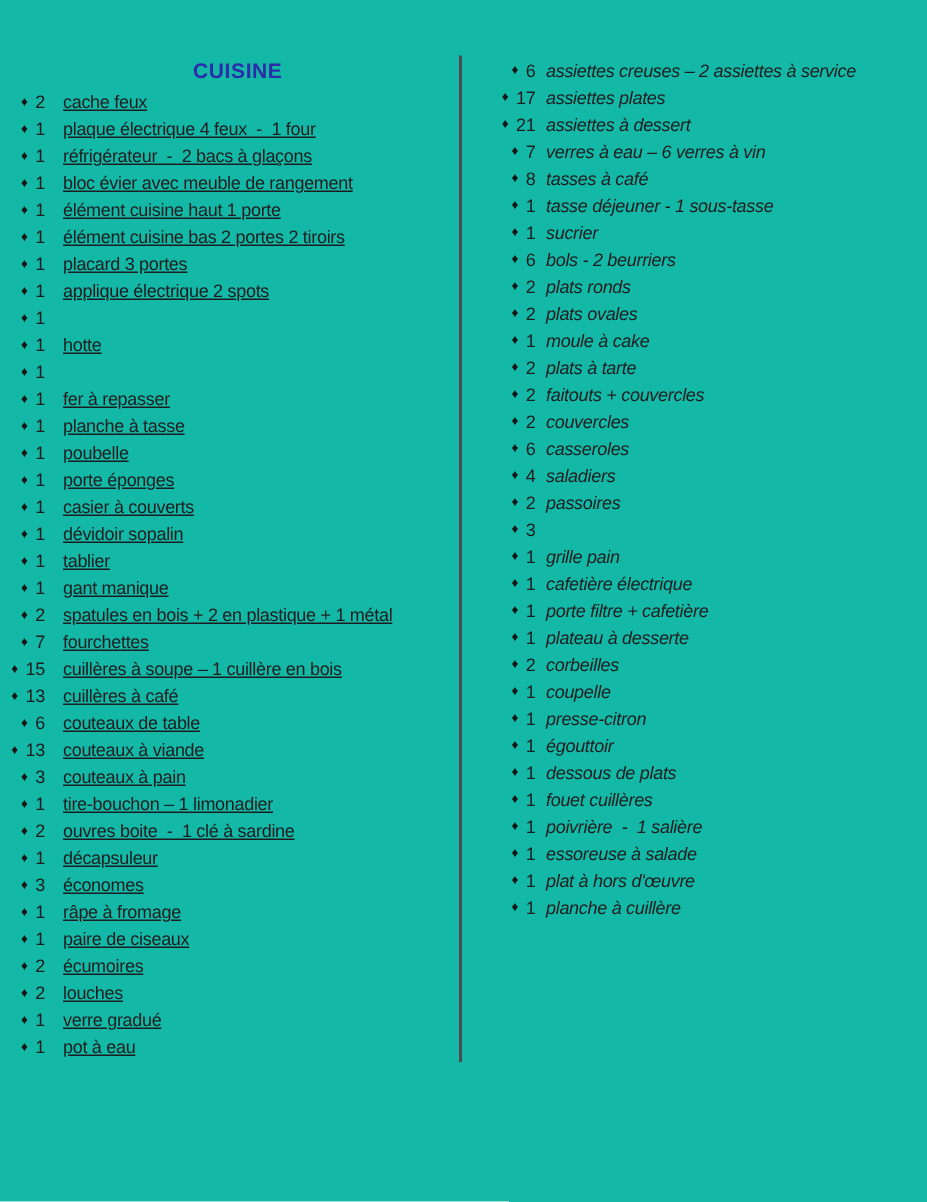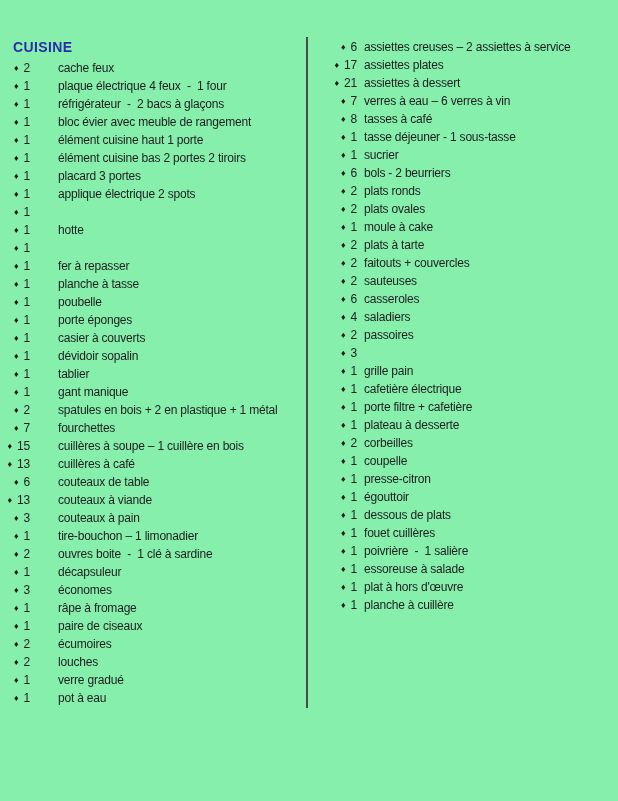--- a/index.html
+++ b/index.html
@@ -4,24 +4,25 @@
 <style>
   html, body {
     margin: 0;
     padding: 0;
     background: #ffffff;
   }
   .page {
     position: relative;
     width: 618px;
     height: 801px;
-    background: #86efac;
+    background: #14b8a6;
     overflow: hidden;
     font-family: "Liberation Sans", "DejaVu Sans", sans-serif;
     color: #1d1d1f;
+    text-align: center;
   }
   .col {
     position: absolute;
     top: 38px;
   }
   .col-left {
     left: 10px;
     width: 294px;
   }
   .col-right {
@@ -67,22 +68,22 @@
     color: #161616;
     transform: translateY(-0.5px);
   }
   .qty {
     letter-spacing: -0.2px;
   }
   .text {
     white-space: pre;
     letter-spacing: -0.2px;
   }
-  .col-left .text { margin-left: 28px; }
-  .col-right .text { margin-left: 7px; }
+  .col-left .text { margin-left: 12px; text-decoration: underline; }
+  .col-right .text { margin-left: 7px; font-style: italic; }
 </style>
 </head>
 <body>
 
 <div class="page">
   <div class="col col-left">
     <h1 class="title" style="color: rgb(44, 44, 170);">CUISINE</h1>
     <div>
         <div class="row">
     <span class="marker">
@@ -428,21 +429,21 @@
             <span class="bullet">♦</span>
             <span class="qty">2</span>
           </span>
     <span class="text">faitouts + couvercles</span>
   </div>
         <div class="row">
     <span class="marker">
             <span class="bullet">♦</span>
             <span class="qty">2</span>
           </span>
-    <span class="text">sauteuses</span>
+    <span class="text">couvercles</span>
   </div>
         <div class="row">
     <span class="marker">
             <span class="bullet">♦</span>
             <span class="qty">6</span>
           </span>
     <span class="text">casseroles</span>
   </div>
         <div class="row">
     <span class="marker">

